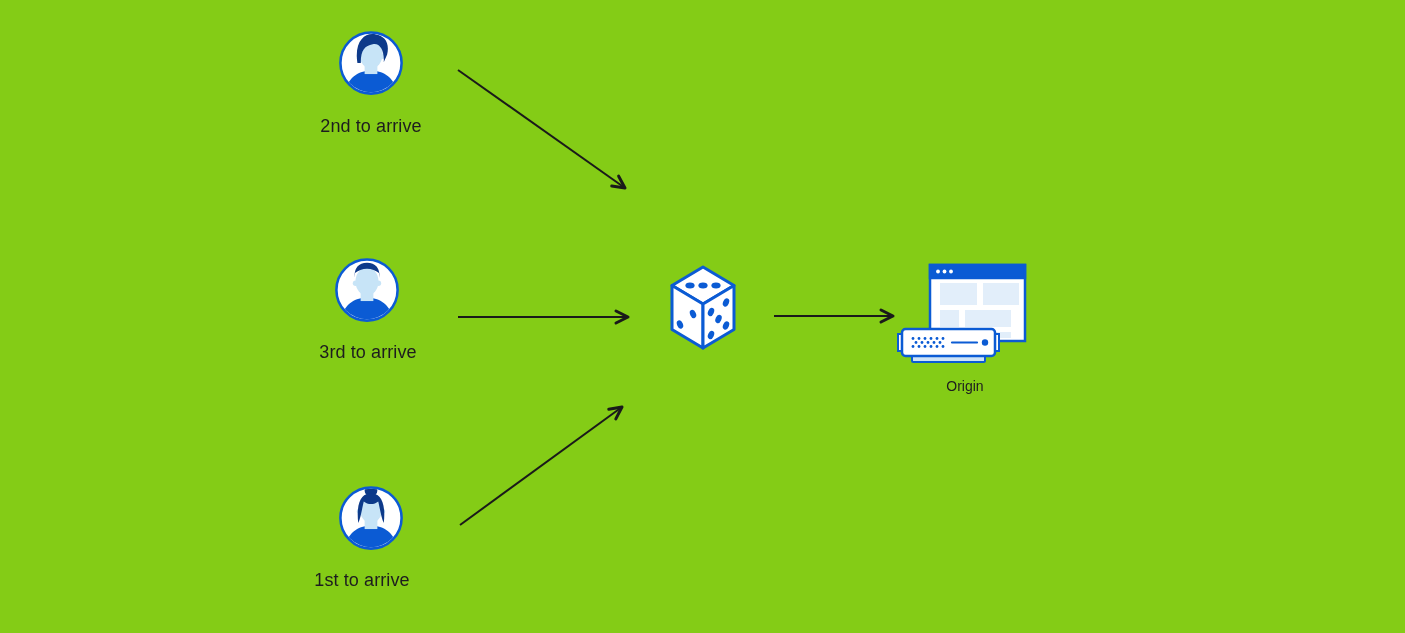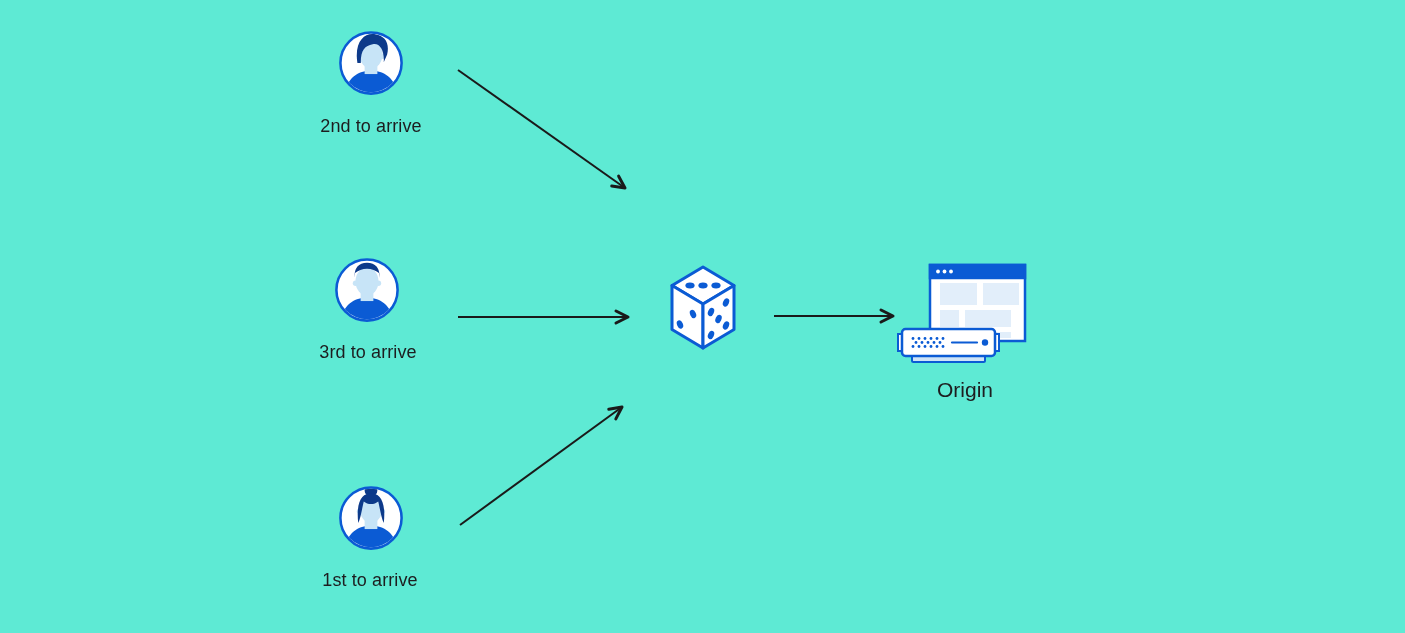--- a/index.html
+++ b/index.html
@@ -1,37 +1,37 @@
 <!DOCTYPE html>
 <html><head>
 <meta charset="utf-8">
 <style>
   html,body{margin:0;padding:0;background:#ffffff;}
   .canvas{
     position:relative;
     width:1405px;
     height:633px;
-    background:#5eead4;
+    background:#84cc16;
     font-family:"Liberation Sans", sans-serif;
     overflow:hidden;
   }
   .abs{position:absolute;}
   .node-label{
     position:absolute;
     width:160px;
     text-align:center;
     font-size:18px;
     color:#1d1d1f;
     letter-spacing:0.1px;
   }
   .origin-label{
     position:absolute;
     width:150px;
     text-align:center;
-    font-size:21px;
+    font-size:14px;
     color:#1d1d1f;
   }
   svg{display:block;}
 </style>
 </head>
 <body>
 
 <div class="canvas">
 
   <svg class="abs" style="left:0;top:0;" width="1405" height="633" viewBox="0 0 1405 633">
@@ -92,21 +92,21 @@
     <g clip-path="url(#c3)">
       <path d="M6,82 C12,55 26,49 40,49 C54,49 68,55 74,82 Z" fill="#0B5BD4"></path>
       <rect x="32.5" y="34" width="15" height="19" fill="#C7E4F7"></rect>
       <circle cx="26.5" cy="32" r="3.2" fill="#C7E4F7"></circle>
       <circle cx="53.5" cy="32" r="3.2" fill="#C7E4F7"></circle>
       <ellipse cx="40" cy="30" rx="13" ry="16" fill="#C7E4F7"></ellipse>
       <ellipse cx="40" cy="8" rx="7.5" ry="6.5" fill="#0D3A8A"></ellipse>
       <path d="M25,46 C22,20 30,11 40,11 C50,11 58,20 55,46 C52,40 50,26 48.5,20.5 C44,24.5 36,24.5 31.5,20.5 C30,26 28,40 25,46 Z" fill="#0D3A8A"></path>
     </g>
   </svg>
-  <div class="node-label" style="left:290px;top:570px;">1st to arrive</div>
+  <div class="node-label" style="left:282px;top:570px;">1st to arrive</div>
 
   <svg class="abs" style="left:667px;top:264px;" width="72" height="88" viewBox="0 0 72 88">
     <g fill="#ffffff" stroke="#0B5BD4" stroke-width="3" stroke-linejoin="round">
       <polygon points="36,3 67,21.5 36,40 5,21.5"></polygon>
       <polygon points="5,21.5 36,40 36,84 5,65.5"></polygon>
       <polygon points="67,21.5 36,40 36,84 67,65.5"></polygon>
     </g>
     <g fill="#0B5BD4">
       <ellipse cx="23" cy="21.5" rx="4.6" ry="2.9"></ellipse>
       <ellipse cx="36" cy="21.5" rx="4.6" ry="2.9"></ellipse>

